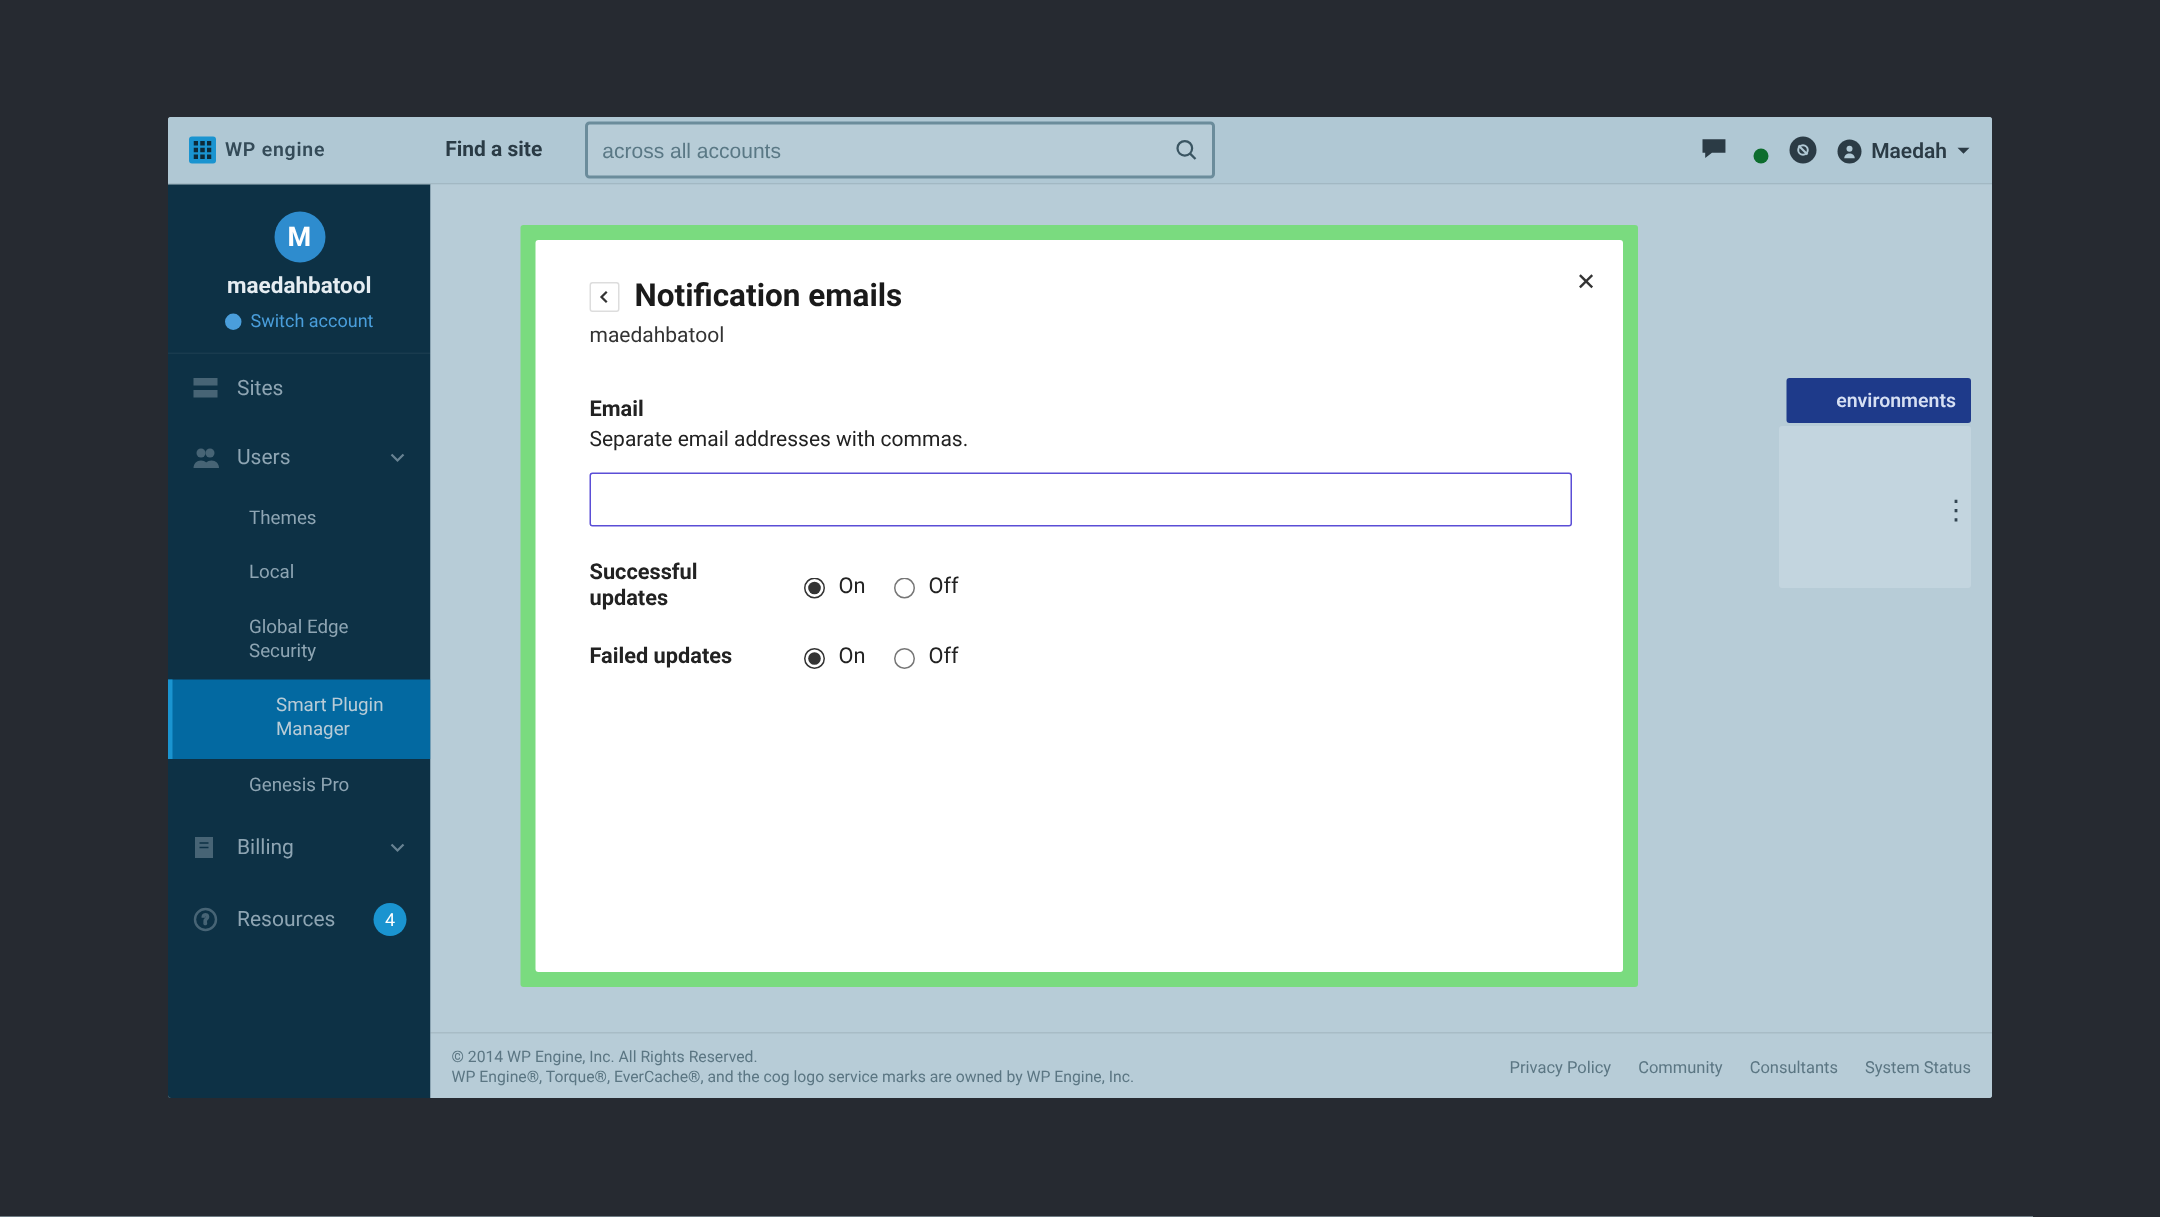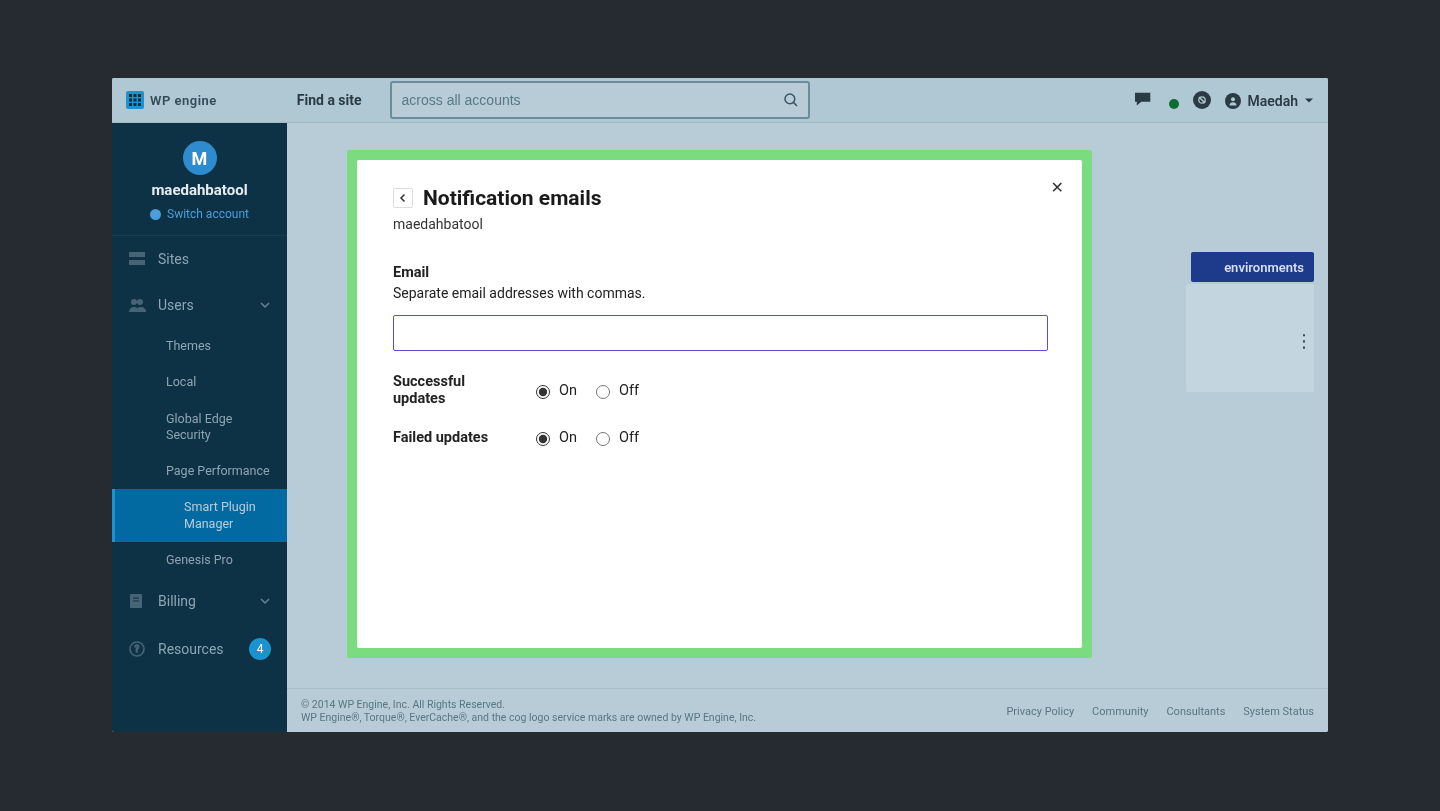--- a/index.html
+++ b/index.html
@@ -150,21 +150,20 @@
         <svg class="chev" width="12" height="12" viewBox="0 0 12 12" fill="none" stroke="#8ea5b3" stroke-width="1.5">
             <path d="M2 4l4 4 4-4"></path>
           </svg>
       </div>
 
 
       <div class="subnav">
         <div class="sub-item">Themes</div>
         <div class="sub-item">Local</div>
         <div class="sub-item">Global Edge Security</div>
-        <div class="sub-item">Page Performance</div>
         <div class="sub-item active">Smart Plugin Manager</div>
         <div class="sub-item">Genesis Pro</div>
       </div>
 
       <div class="nav-item exp">
         <svg class="nic" viewBox="0 0 18 18" fill="#6e8795">
             <rect x="2" y="2" width="12" height="14"></rect>
             <line x1="5" y1="6" x2="11" y2="6" stroke="#0d3145"></line>
             <line x1="5" y1="9" x2="11" y2="9" stroke="#0d3145"></line>
           </svg>

